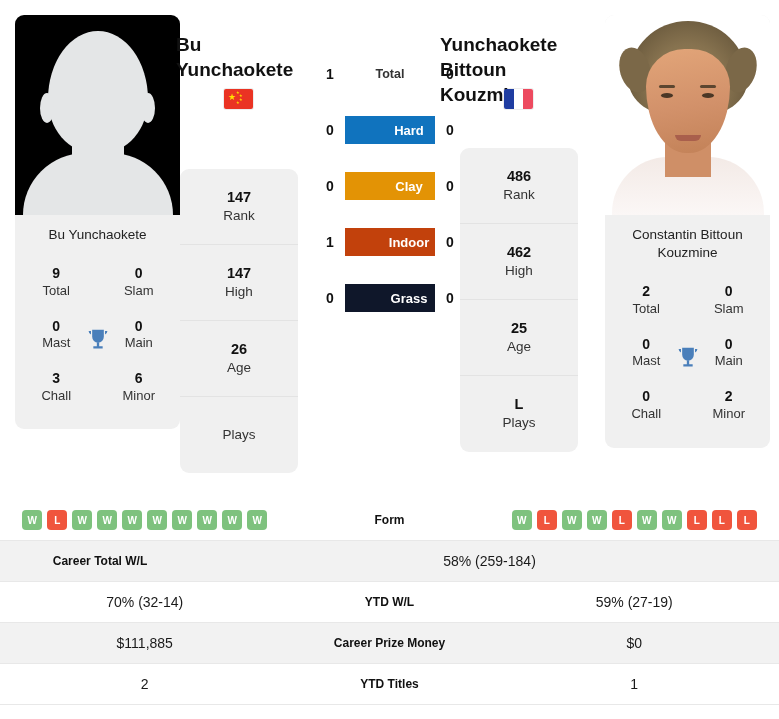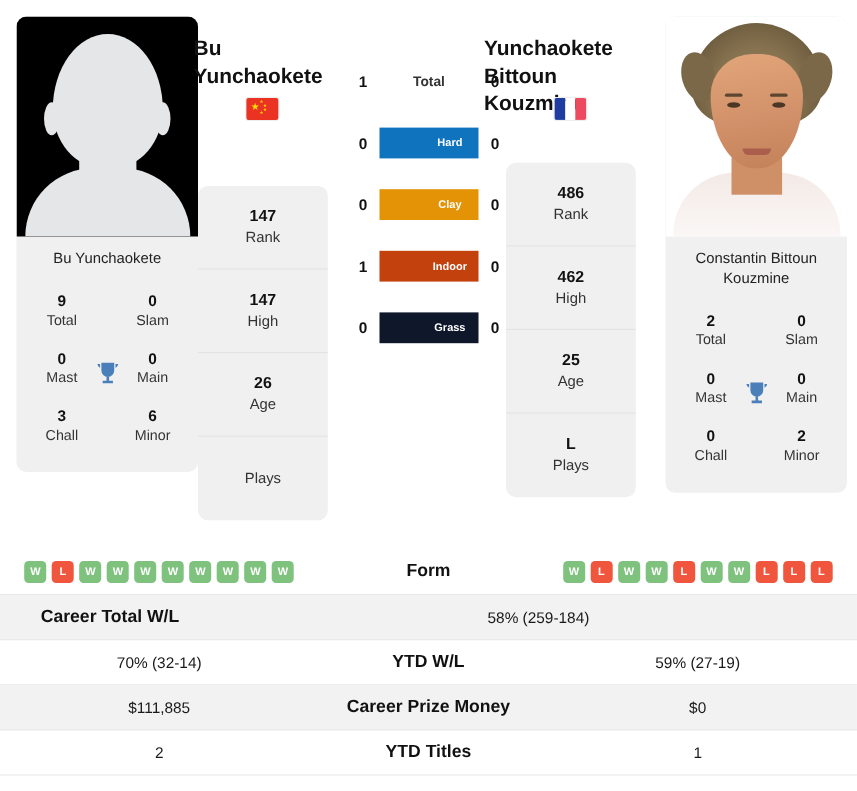--- a/index.html
+++ b/index.html
@@ -158,21 +158,21 @@
     width: 30px; text-align: center;
     font-size: 14px; font-weight: bold; color: #111;
   }
   .h2h-label-plain {
     width: 90px; text-align: center;
     font-size: 12.5px; font-weight: bold; color: #333;
   }
   .h2h-bar {
     width: 90px; height: 28px;
     display: flex; align-items: center; justify-content: center;
-    color: #ffffff; font-size: 10px; font-weight: bold; padding-left: 38px;
+    color: #ffffff; font-size: 13px; font-weight: bold; padding-left: 38px;
   }
 
   
   .hdr-name {
     position: absolute;
     text-align: left;
     font-size: 19px; font-weight: bold; color: #111;
     line-height: 1.32;
   }
   .hdr-name.left  { left: 176px; top: 32px; width: 126px; }
@@ -205,21 +205,21 @@
     height: 41px;
     border-bottom: 1px solid #e8e8e8;
   }
   .cmp-row.shaded { background: #f2f2f2; }
   .cmp-left, .cmp-right {
     flex: 1 1 0; display: flex; align-items: center; justify-content: center;
     font-size: 14px; color: #1a1a1a;
   }
   .cmp-mid {
     width: 200px; text-align: center;
-    font-size: 16px; font-weight: bold; color: #111;
+    font-size: 12px; font-weight: bold; color: #111;
   }
   .form-strip { display: flex; gap: 5px; }
   .form-badge {
     width: 20px; height: 20px; border-radius: 4px;
     display: flex; align-items: center; justify-content: center;
     color: #ffffff; font-size: 10px; font-weight: bold;
   }
   .form-badge.w { background: #7ec27e; }
   .form-badge.l { background: #f0553d; }
 </style>

